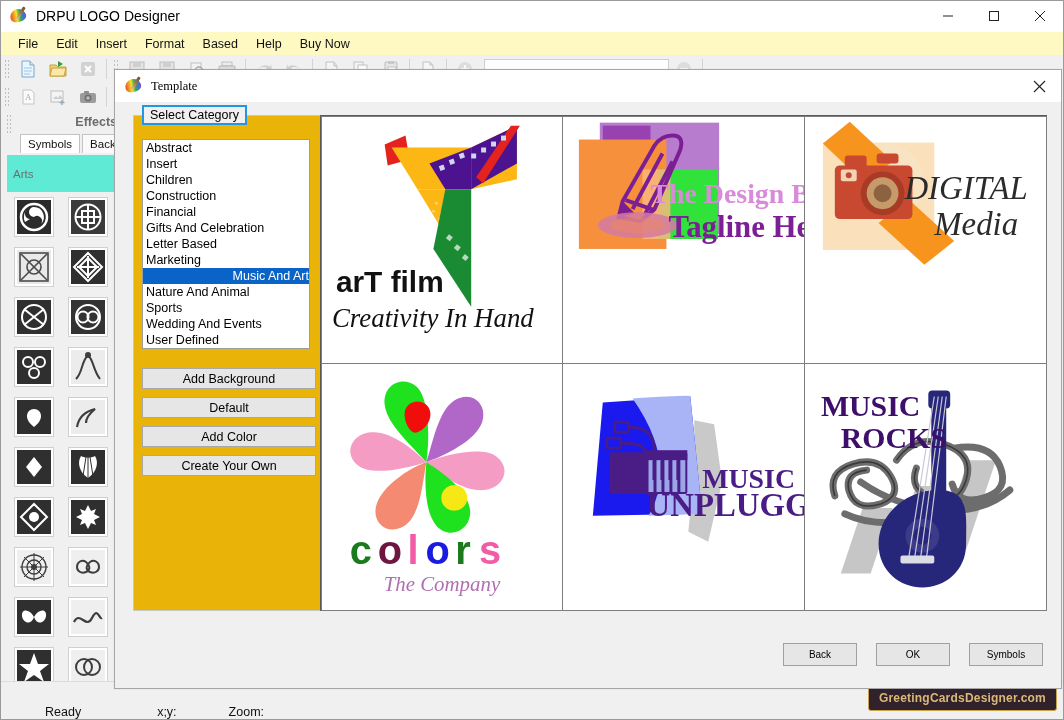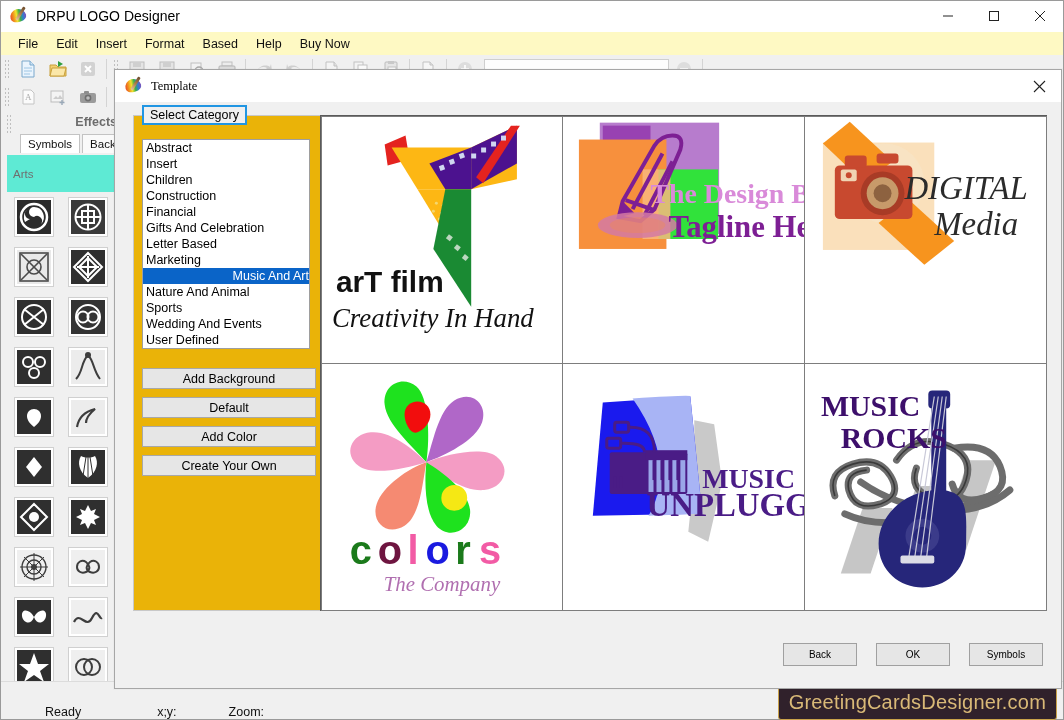--- a/index.html
+++ b/index.html
@@ -126,21 +126,21 @@
     position: absolute; left: 0; bottom: 0; width: 1062px; height: 38px;
     background: #f0f0f0; border-top: 1px solid #dcdcdc;
     display: flex; align-items: flex-end;
   }
   #st-ready { margin-left: 44px; font-size: 12.5px; color: #111; }
   #st-xy { margin-left: 76px; font-size: 12.5px; color: #111; }
   #st-zoom { margin-left: 52px; font-size: 12.5px; color: #111; }
   #watermark {
     position: absolute; right: 6px; top: 4px;
     background: #30212b; border: 1px solid #c9a24a; border-radius: 3px;
-    color: #d9b977; font-size: 20px; font-weight: normal;
+    color: #d9b977; font-size: 12px; font-weight: bold;
     padding: 4px 10px 5px 10px; letter-spacing: .2px;
   }
 
   
   #dialog {
     position: absolute; left: 113px; top: 68px; width: 948px; height: 620px;
     background: #f0f0f0; border: 1px solid #a6a6a6;
     box-shadow: 0 0 0 1px rgba(0,0,0,.02);
   }
   #dlg-title {

